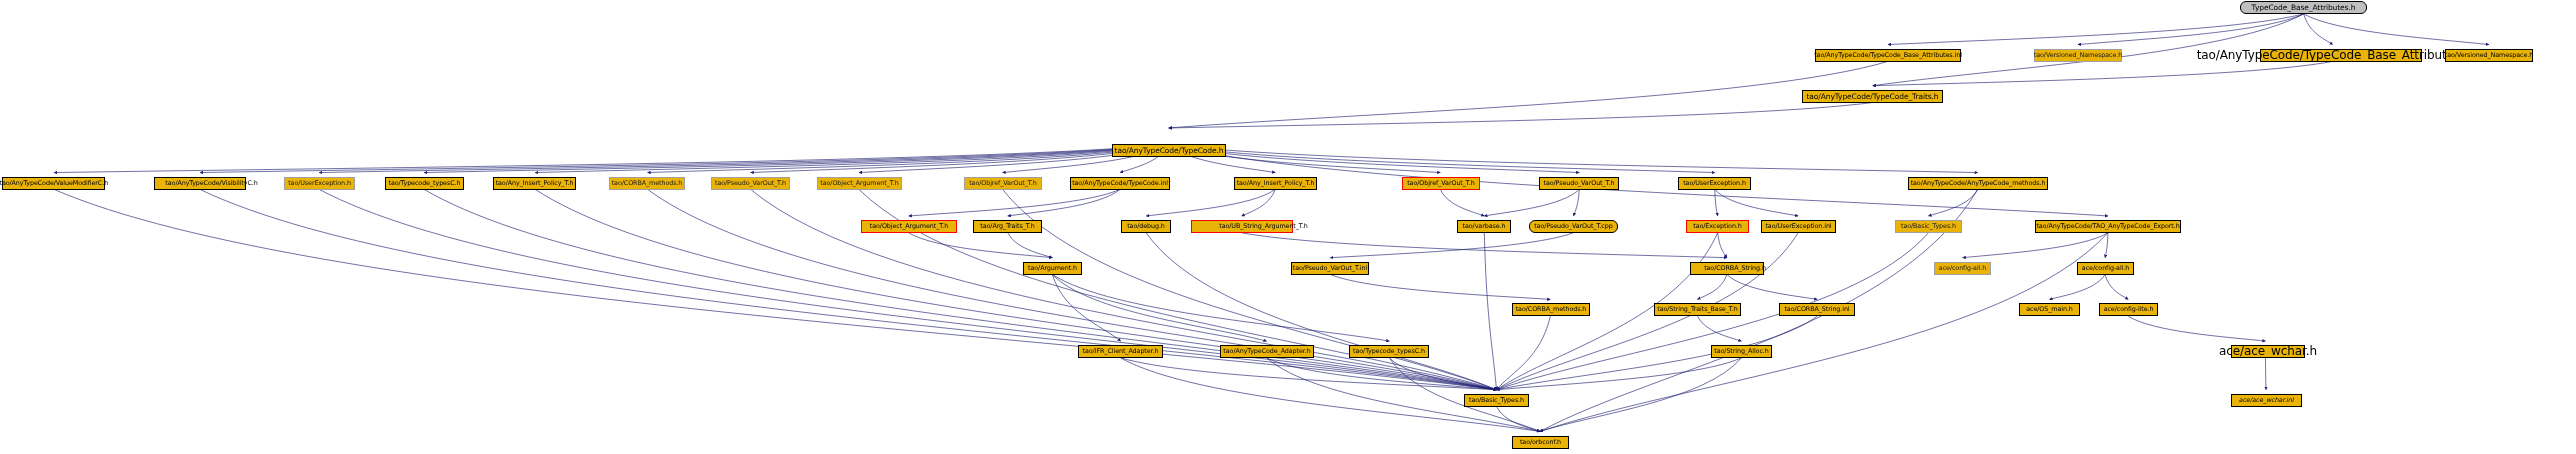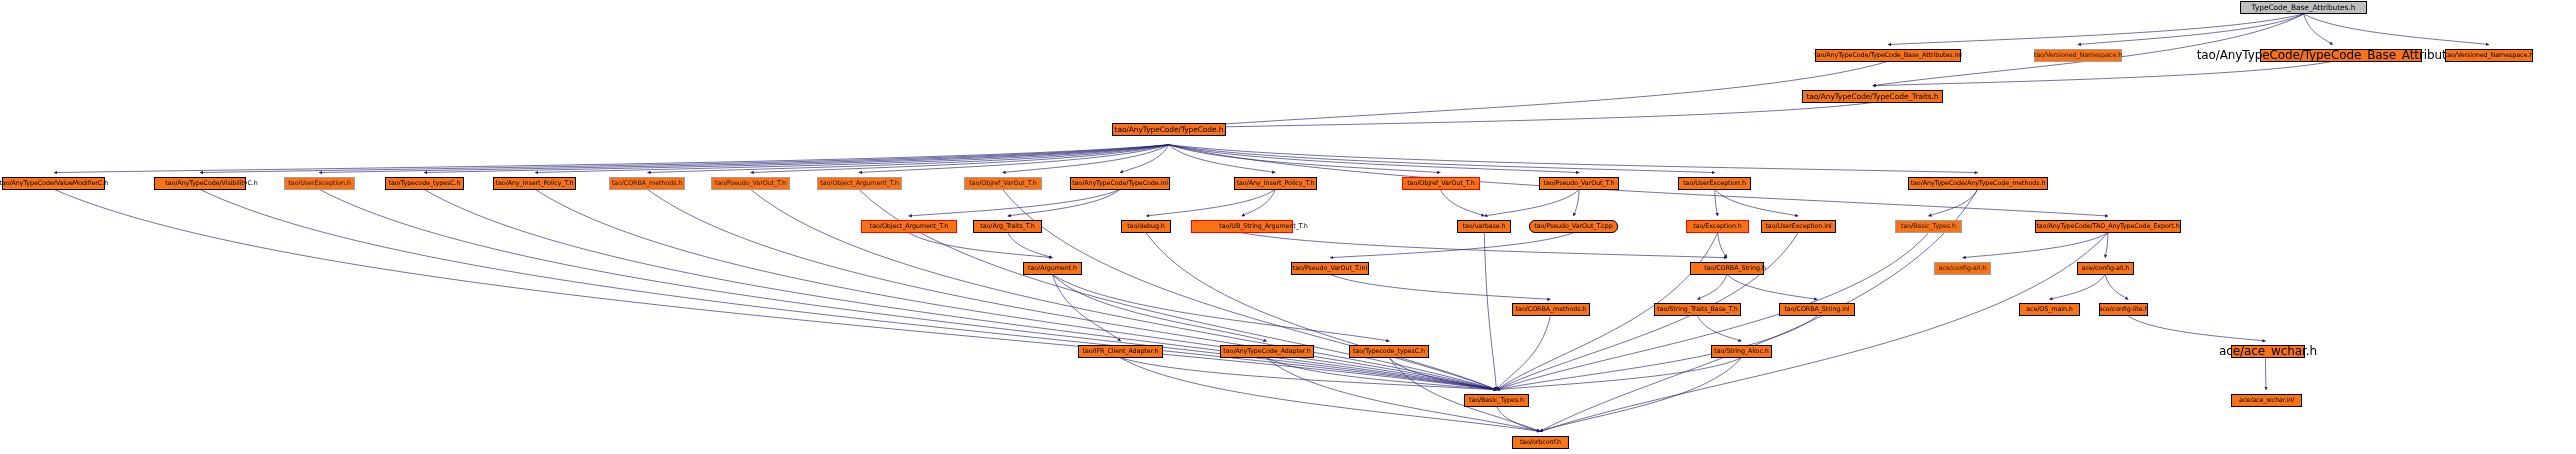--- a/index.html
+++ b/index.html
@@ -14,21 +14,21 @@
   svg#edges{
     position:absolute;
     left:0;top:0;
     width:2576px;
     height:454px;
     pointer-events:none;
   }
   .node{
     position:absolute;
     box-sizing:border-box;
-    background:#f97316;
+    background:#eab308;
     border:0.6px solid #000000;
     color:#000000;
     display:flex;
     align-items:center;
     justify-content:center;
     white-space:nowrap;
     line-height:1;
     letter-spacing:-0.1px;
     cursor:pointer;
   }
@@ -132,39 +132,39 @@
         <path d="M 551 327 C 916.94 521.15, 2014.76 581.16, 2584 673" fill="none" stroke="#1f1f73" stroke-width="1.1" marker-end="url(#arrow)"></path>
         <path d="M 732 327 C 1065.3600000000001 521.15, 2065.44 581.16, 2584 673" fill="none" stroke="#1f1f73" stroke-width="1.1" marker-end="url(#arrow)"></path>
         <path d="M 924 327 C 1222.8 521.15, 2119.2 581.16, 2584 673" fill="none" stroke="#1f1f73" stroke-width="1.1" marker-end="url(#arrow)"></path>
         <path d="M 1118 327 C 1381.88 521.15, 2173.52 581.16, 2584 673" fill="none" stroke="#1f1f73" stroke-width="1.1" marker-end="url(#arrow)"></path>
         <path d="M 1296 327 C 1527.84 521.15, 2223.36 581.16, 2584 673" fill="none" stroke="#1f1f73" stroke-width="1.1" marker-end="url(#arrow)"></path>
         <path d="M 1483 327 C 1681.18 521.15, 2275.7200000000003 581.16, 2584 673" fill="none" stroke="#1f1f73" stroke-width="1.1" marker-end="url(#arrow)"></path>
         <path d="M 1731 327 C 1884.54 521.15, 2345.16 581.16, 2584 673" fill="none" stroke="#1f1f73" stroke-width="1.1" marker-end="url(#arrow)"></path>
       </g>
   </svg>
   <div id="node-layer">
-      <div class="node root" style="left: 2240px; top: 1.2px; width: 127px; height: 12.7px; font-size: 7.5px;">
+      <div class="node root" style="left: 2240px; top: 1.2px; width: 127px; height: 12.7px; font-size: 7.5px; border-radius: 6px;">
         <span class="lbl">TypeCode_Base_Attributes.h</span>
       </div>
       <div class="node " style="left: 1815px; top: 49px; width: 146px; height: 12.7px; font-size: 6.4px;">
         <span class="lbl">tao/AnyTypeCode/TypeCode_Base_Attributes.inl</span>
       </div>
       <div class="node grey" style="left: 2034px; top: 49px; width: 88px; height: 12.7px; font-size: 6.4px;">
         <span class="lbl">tao/Versioned_Namespace.h</span>
       </div>
       <div class="node " style="left: 2260px; top: 49px; width: 162px; height: 12.7px; font-size: 12px; justify-content: center;">
         <span class="lbl">tao/AnyTypeCode/TypeCode_Base_Attributes.cpp</span>
       </div>
       <div class="node " style="left: 2445px; top: 49px; width: 88px; height: 12.7px; font-size: 6.4px;">
         <span class="lbl">tao/Versioned_Namespace.h</span>
       </div>
       <div class="node " style="left: 1802px; top: 90px; width: 141px; height: 12.7px; font-size: 7.5px;">
         <span class="lbl">tao/AnyTypeCode/TypeCode_Traits.h</span>
       </div>
-      <div class="node " style="left: 1112px; top: 123px; width: 114px; height: 12.7px; font-size: 7.5px;">
+      <div class="node " style="left: 1112px; top: 144px; width: 114px; height: 12.7px; font-size: 7.5px;">
         <span class="lbl">tao/AnyTypeCode/TypeCode.h</span>
       </div>
       <div class="node " style="left: 2.3px; top: 177px; width: 103px; height: 12.7px; font-size: 6.4px;">
         <span class="lbl">tao/AnyTypeCode/ValueModifierC.h</span>
       </div>
       <div class="node " style="left: 154px; top: 177px; width: 92px; height: 12.7px; font-size: 6.4px; padding-left: 23px;">
         <span class="lbl">tao/AnyTypeCode/VisibilityC.h</span>
       </div>
       <div class="node grey" style="left: 284px; top: 177px; width: 71px; height: 12.7px; font-size: 6.4px;">
         <span class="lbl">tao/UserException.h</span>
@@ -255,21 +255,21 @@
       </div>
       <div class="node " style="left: 1654px; top: 303px; width: 87px; height: 12.7px; font-size: 6.4px;">
         <span class="lbl">tao/String_Traits_Base_T.h</span>
       </div>
       <div class="node " style="left: 1779px; top: 303px; width: 76px; height: 12.7px; font-size: 6.4px;">
         <span class="lbl">tao/CORBA_String.inl</span>
       </div>
       <div class="node " style="left: 2019px; top: 303px; width: 61px; height: 12.7px; font-size: 6.4px;">
         <span class="lbl">ace/OS_main.h</span>
       </div>
-      <div class="node " style="left: 2099px; top: 303px; width: 49px; height: 12.7px; font-size: 6.4px;">
+      <div class="node " style="left: 2099px; top: 303px; width: 59px; height: 12.7px; font-size: 6.4px;">
         <span class="lbl">ace/config-lite.h</span>
       </div>
       <div class="node " style="left: 1078px; top: 345px; width: 85px; height: 12.7px; font-size: 6.4px;">
         <span class="lbl">tao/IFR_Client_Adapter.h</span>
       </div>
       <div class="node " style="left: 1220px; top: 345px; width: 94px; height: 12.7px; font-size: 6.4px;">
         <span class="lbl">tao/AnyTypeCode_Adapter.h</span>
       </div>
       <div class="node " style="left: 1349px; top: 345px; width: 80px; height: 12.7px; font-size: 6.4px;">
         <span class="lbl">tao/Typecode_typesC.h</span>

